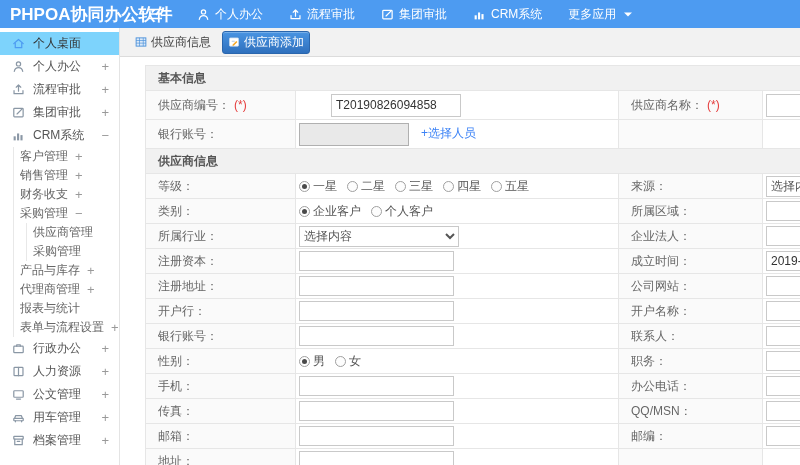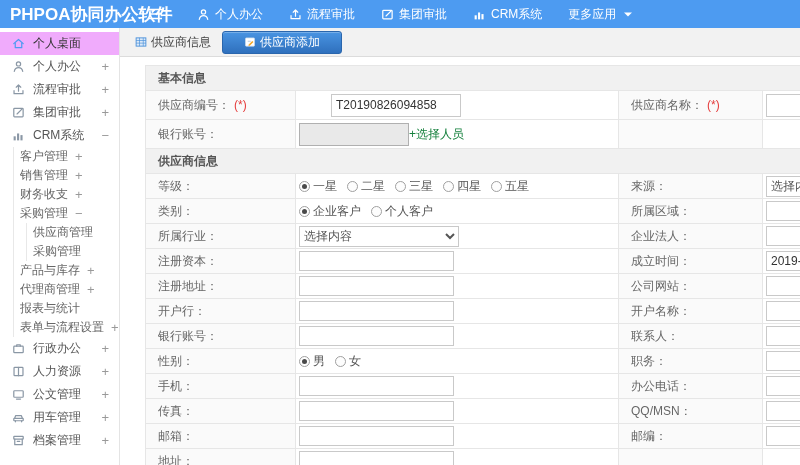--- a/index.html
+++ b/index.html
@@ -11,49 +11,49 @@
   .brand{width:120px;padding-left:10px;font-weight:bold;font-size:17px;white-space:nowrap}
   .hamburger{margin-left:18px;display:flex;align-items:center;cursor:pointer}
   .topnav{display:flex;align-items:center;margin-left:34px;gap:26px}
   .topnav-item{display:flex;align-items:center;gap:5px;color:#fff;cursor:pointer;white-space:nowrap}
   .ic{display:flex;align-items:center}
   .caret{margin-left:3px;display:flex}
 
   
   .sidebar{position:absolute;top:28px;left:0;width:119px;bottom:0;background:#fff;border-right:1px solid #e4e4e4;padding-top:4px;overflow:hidden}
   .side-item{height:23px;display:flex;align-items:center;padding:0 10px 0 12px;color:#555;cursor:pointer}
-  .side-item.active{background:#f0abfc;color:#333}
+  .side-item.active{background:#7dd3fc;color:#333}
   .s-ic{width:14px;height:14px;margin-right:7px;color:#8a97a5;display:flex;align-items:center;flex:none}
   .side-item.active .s-ic{color:#4d9bf1}
   .exp-end{margin-left:auto;color:#999;font-size:13px}
   .exp-next{margin-left:7px;color:#999;font-size:13px}
   .submenu{margin-left:13px;border-left:1px solid #e8e8e8}
   .sub-item{height:19px;display:flex;align-items:center;padding-left:6px;color:#666;cursor:pointer}
   .subsubmenu{margin-left:12px;border-left:1px solid #e8e8e8}
   .subsub-item{height:19px;display:flex;align-items:center;padding-left:6px;color:#666;cursor:pointer}
 
   
   .main{position:absolute;left:120px;top:28px;right:0;bottom:0;background:#fff}
   .tabbar{height:29px;background:#f2f2f2;border-bottom:1px solid #dcdcdc;display:flex;align-items:center;padding-left:13px;gap:9px;box-sizing:border-box}
   .tab{display:flex;align-items:center;gap:4px;color:#444;cursor:pointer;padding:3px 2px}
-  .tab.active{background:linear-gradient(#4994e2,#2f70bd);border:1px solid #2a66ad;border-radius:3px;color:#fff;padding:2px 21px;box-shadow:inset 0 1px 0 rgba(255,255,255,.25)}
+  .tab.active{background:linear-gradient(#4994e2,#2f70bd);border:1px solid #2a66ad;border-radius:3px;color:#fff;padding:2px 5px;box-shadow:inset 0 1px 0 rgba(255,255,255,.25)}
   .content{height:calc(100% - 29px);padding:8px 0 0 25px;overflow:hidden;box-sizing:border-box}
 
   table.form{border-collapse:collapse;table-layout:fixed;width:1007px}
   .form td{border:1px solid #e6e6e6;vertical-align:middle;overflow:hidden;white-space:nowrap}
   tr.sec td{background:#f1f1f1;font-weight:bold;color:#555;padding-left:12px;height:22px}
   tr.s1{height:29px} tr.s2{height:25px}
   td.lbl{background:#fafafa;color:#666;padding-left:12px}
   td.val{padding-left:3px;background:#fff}
   .req{color:#e53c3c;font-style:normal;margin-left:4px}
   input[type=text]{height:20px;border:1px solid #c9c9c9;padding:0 4px;font:12px "Liberation Sans","DejaVu Sans",sans-serif;color:#333;box-sizing:border-box;vertical-align:middle;background:#fff}
   tr.s1 input[type=text]{height:23px}
   input.dis{background:#e9e9e9;border-color:#b0b0b0}
   select{height:21px;border:1px solid #c9c9c9;font:12px "Liberation Sans","DejaVu Sans",sans-serif;color:#555;background:#fff;vertical-align:middle}
-  .link{color:#15803d;text-decoration:none;margin-left:0;cursor:pointer}
+  .link{color:#3b82f6;text-decoration:none;margin-left:12px;cursor:pointer}
   .rlabel{display:inline-flex;align-items:center;margin-right:10px;color:#555;cursor:pointer}
   .rdo{width:11px;height:11px;border:1px solid #a0a0a0;border-radius:50%;background:#fdfdfd;margin-right:3px;box-sizing:border-box;display:inline-block;position:relative;flex:none}
   .rdo.on::after{content:"";position:absolute;left:2px;top:2px;width:5px;height:5px;border-radius:50%;background:#4a4a4a}
 </style>
 </head>
 <body>
 
 <div class="app">
   <header class="topbar">
     <div class="brand">PHPOA协同办公软件</div>

